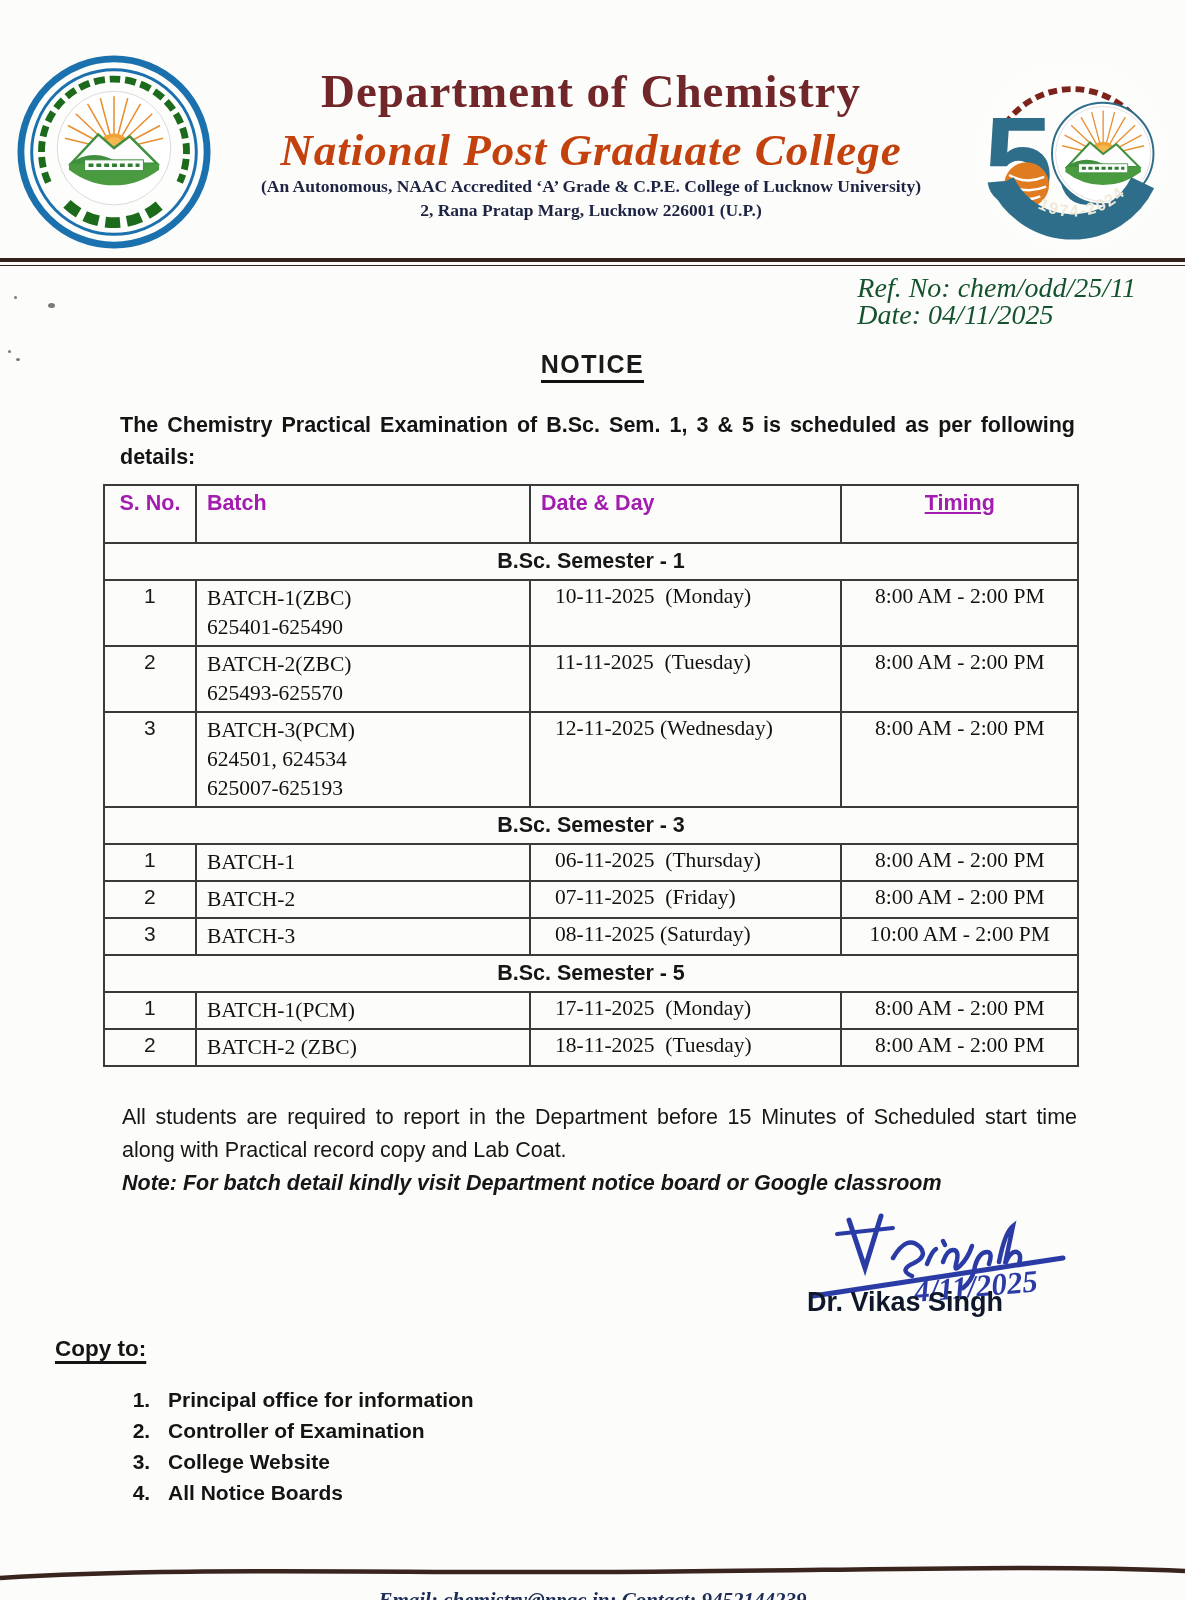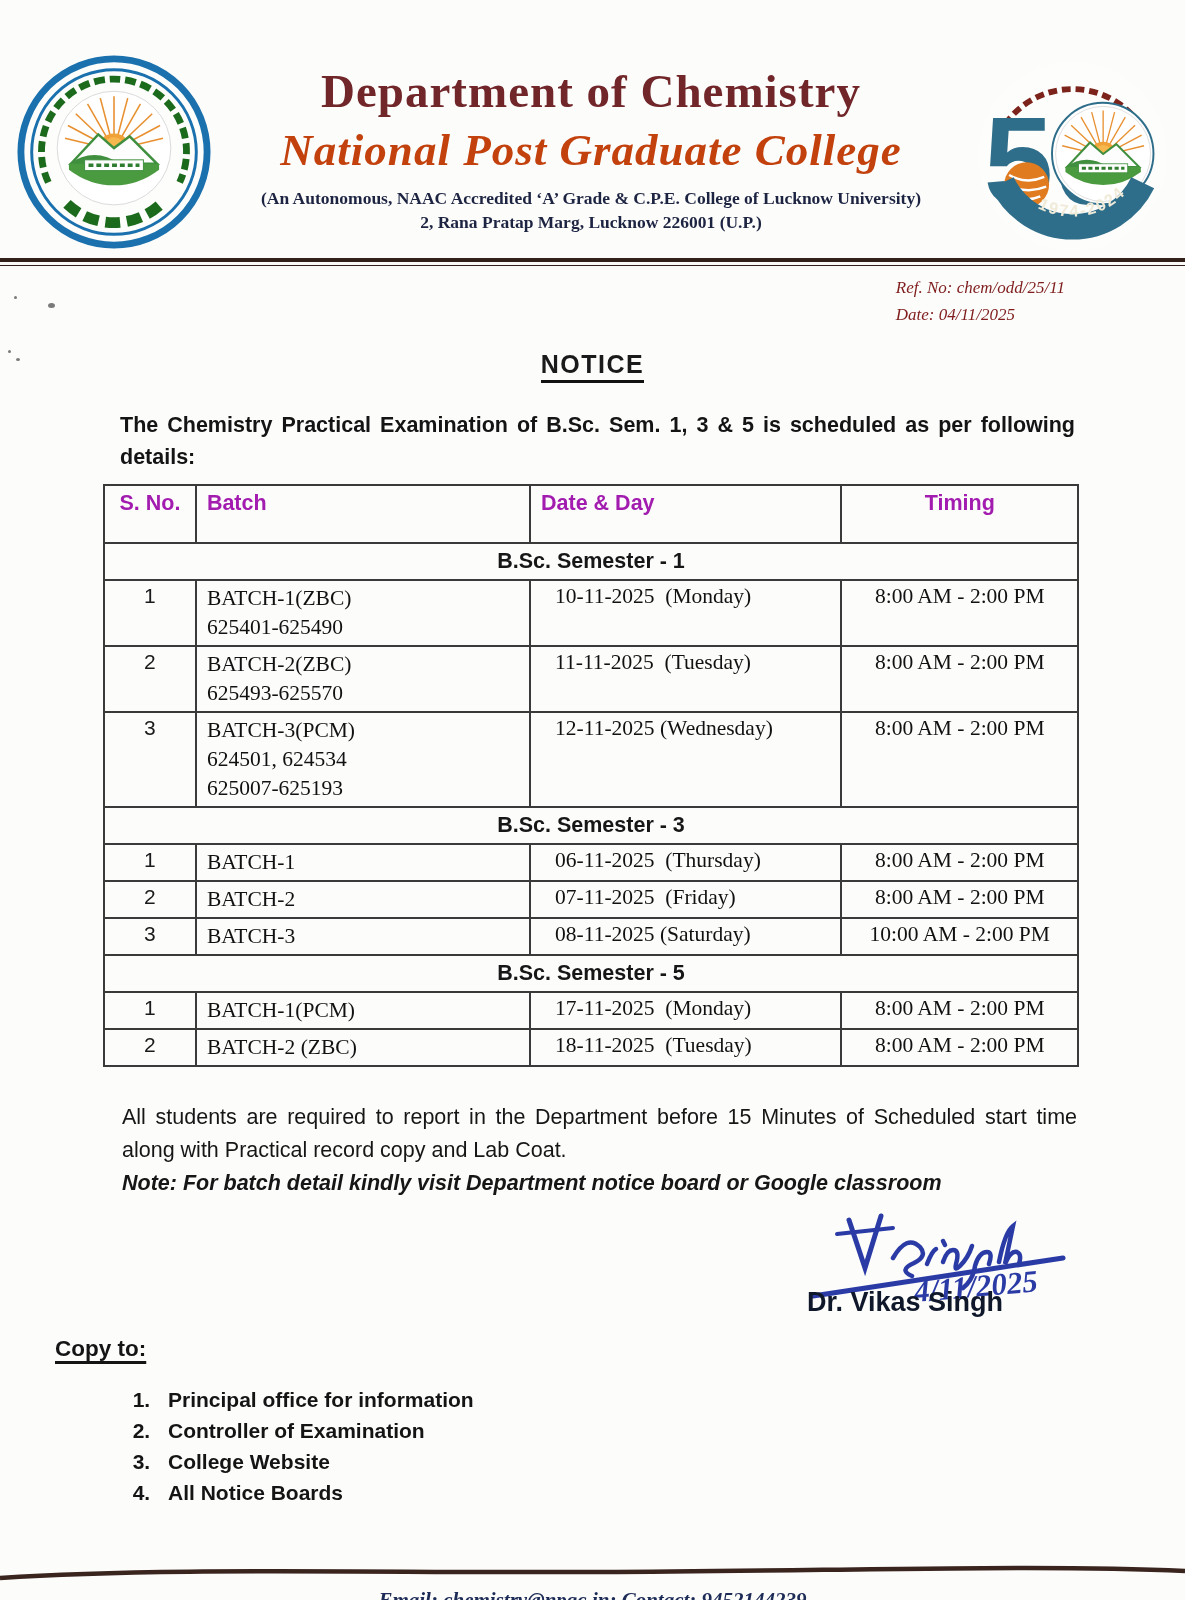--- a/index.html
+++ b/index.html
@@ -11,48 +11,48 @@
   .header { display:flex; align-items:flex-start; padding:54px 10px 0 16px; }
   .logo-left  { width:196px; height:196px; flex:none; }
   .logo-right { width:205px; height:200px; flex:none; margin-top:2px; }
   .header-center { flex:1; text-align:center; padding:0 4px; }
   .dept-title  { font-family:"Liberation Serif", serif; font-weight:bold;
                  font-size:47px; color:#71262a; margin-top:10px; letter-spacing:1px; }
   .college-name{ font-family:"Liberation Serif", serif; font-weight:bold; font-style:italic;
                  font-size:45px; color:#c2410c; margin-top:6px; letter-spacing:1px; }
   .accred, .addr { font-family:"Liberation Serif", serif; font-weight:bold;
                  font-size:17.5px; color:#1d2442; }
-  .accred { margin-top:12px; }
+  .accred { }
   .addr   { margin-top:3px; }
 
   .header-rule { margin-top:2px; height:8px;
                  border-top:4px solid #33211c; border-bottom:1.5px solid #33211c; }
 
   
-  .meta { width:fit-content; margin:8px 120px 0 auto;
+  .meta { width:fit-content; margin:8px 49px 0 auto;
           font-family:"Liberation Serif", serif; font-style:italic;
-          font-size:17px; color:#7f1d1d; line-height:27px; }
+          font-size:28px; color:#14532d; line-height:27px; }
 
   
   .notice-wrap { text-align:center; margin-top:22px; }
   .notice-heading { display:inline-block; font-size:25px; font-weight:bold;
                     letter-spacing:1.5px; border-bottom:3px solid #111; padding-bottom:1px; }
   .intro { margin:26px 110px 0 120px; font-size:21.5px; font-weight:bold;
            line-height:1.5; text-align:justify; color:#141414; }
 
   
   table.schedule { border-collapse:collapse; margin:10px 0 0 103px; width:976px;
                    border:2.5px solid #3a3a3a; }
   table.schedule th, table.schedule td { border:2px solid #3a3a3a; }
   th { font-size:21.5px; font-weight:bold; vertical-align:top; padding:5px 10px;
        text-align:left; height:58px; color:#a21caf; }
   th.h-sno  { width:92px;  text-align:center; padding:5px 14px; }
   th.h-batch{ width:335px; }
   th.h-date { width:312px; }
-  th.h-time { width:237px; text-align:center; }
+  th.h-time { width:237px; text-align:center;text-decoration:underline; }
   tr.section-row td { font-size:21.5px; font-weight:bold; text-align:center;
                       padding:5px 4px; color:#161616; }
   td.c-sno  { text-align:center; font-size:21px; padding:3px 4px; vertical-align:top; }
   td.c-batch, td.c-date, td.c-time { font-family:"Liberation Serif", serif;
                       font-size:21.5px; color:#111; vertical-align:top; }
   td.c-batch { padding:3px 10px; }
   td.c-batch div { line-height:29px; }
   td.c-date  { padding:3px 24px; white-space:pre-wrap; }
   td.c-time  { text-align:center; padding:3px 6px; }
 

